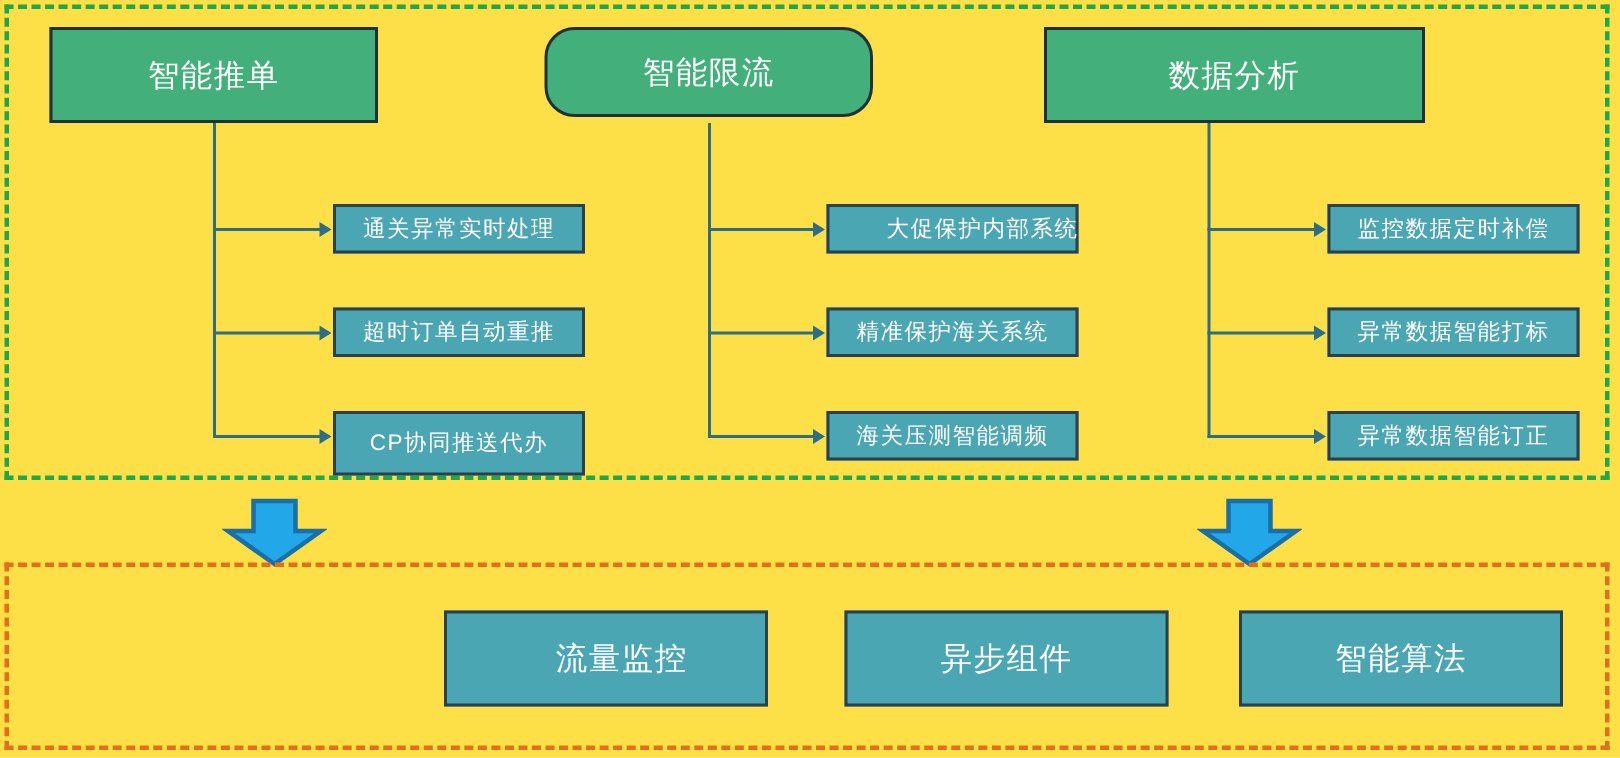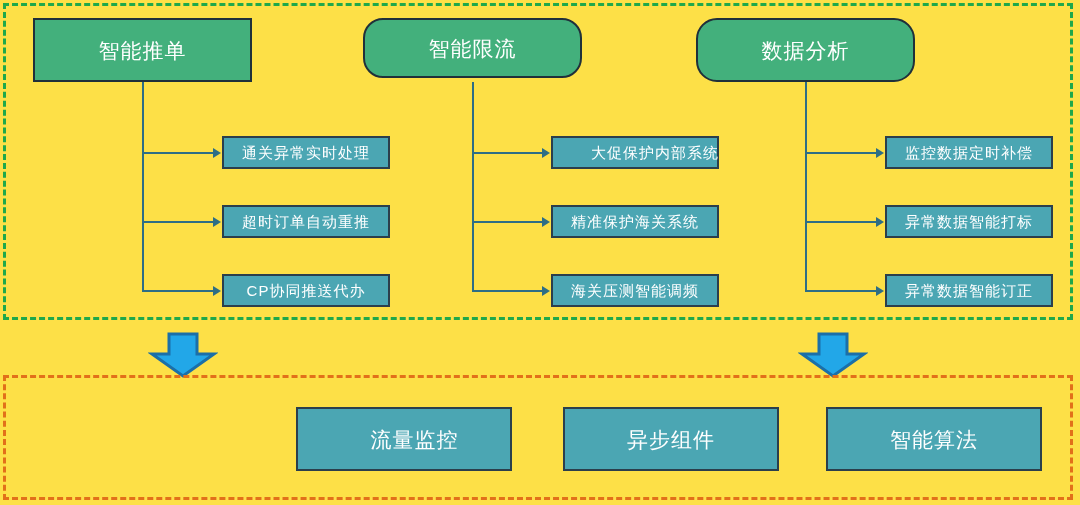--- a/index.html
+++ b/index.html
@@ -73,33 +73,33 @@
 </style>
 </head>
 <body>
 
 <div id="canvas">
 
   <div class="group green"></div>
 
   <div class="box head" style="left:33px;top:18px;width:219px;height:64px;">智能推单</div>
   <div class="box head" style="left:363px;top:18px;width:219px;height:60px;border-radius:20px;">智能限流</div>
-  <div class="box head" style="left:696px;top:18px;width:219px;height:64px;border-radius:21px;">数据分析</div>
+  <div class="box head" style="left:696px;top:18px;width:254px;height:64px;">数据分析</div>
 
   <div class="ln v" style="left:142px;top:82px;height:210px;"></div>
   <div class="ln h" style="left:142px;top:152px;width:72px;"></div>
   <div class="arrowhead" style="left:213px;top:148px;"></div>
   <div class="ln h" style="left:142px;top:221px;width:72px;"></div>
   <div class="arrowhead" style="left:213px;top:217px;"></div>
   <div class="ln h" style="left:142px;top:290px;width:72px;"></div>
   <div class="arrowhead" style="left:213px;top:286px;"></div>
 
   <div class="box leaf" style="left:222px;top:205px;width:168px;height:33px;">超时订单自动重推</div>
   <div class="box leaf" style="left:222px;top:136px;width:168px;height:33px;">通关异常实时处理</div>
-  <div class="box leaf" style="left:222px;top:274px;width:168px;height:33px;">CP协同推送代办</div>
+  <div class="box leaf" style="left:222px;top:274px;width:168px;height:43px;">CP协同推送代办</div>
 
   <div class="ln v" style="left:472px;top:82px;height:210px;"></div>
   <div class="ln h" style="left:472px;top:152px;width:71px;"></div>
   <div class="arrowhead" style="left:542px;top:148px;"></div>
   <div class="ln h" style="left:472px;top:221px;width:71px;"></div>
   <div class="arrowhead" style="left:542px;top:217px;"></div>
   <div class="ln h" style="left:472px;top:290px;width:71px;"></div>
   <div class="arrowhead" style="left:542px;top:286px;"></div>
 
   <div class="box leaf" style="left:551px;top:136px;width:168px;height:33px;padding-left:40px;">大促保护内部系统</div>

